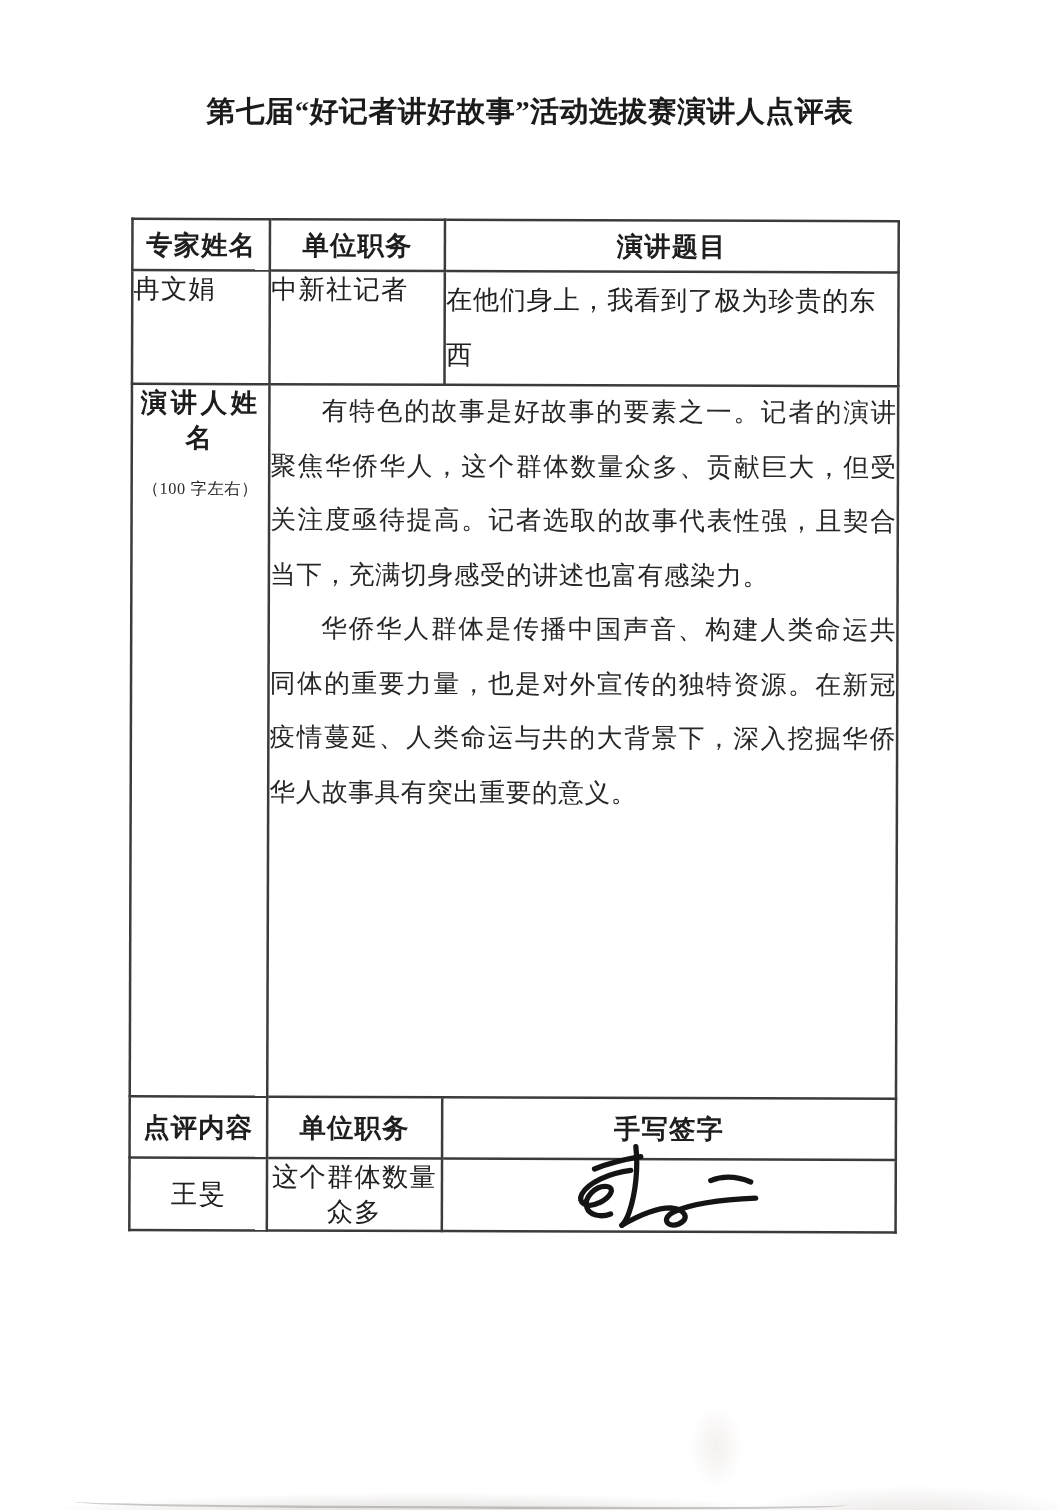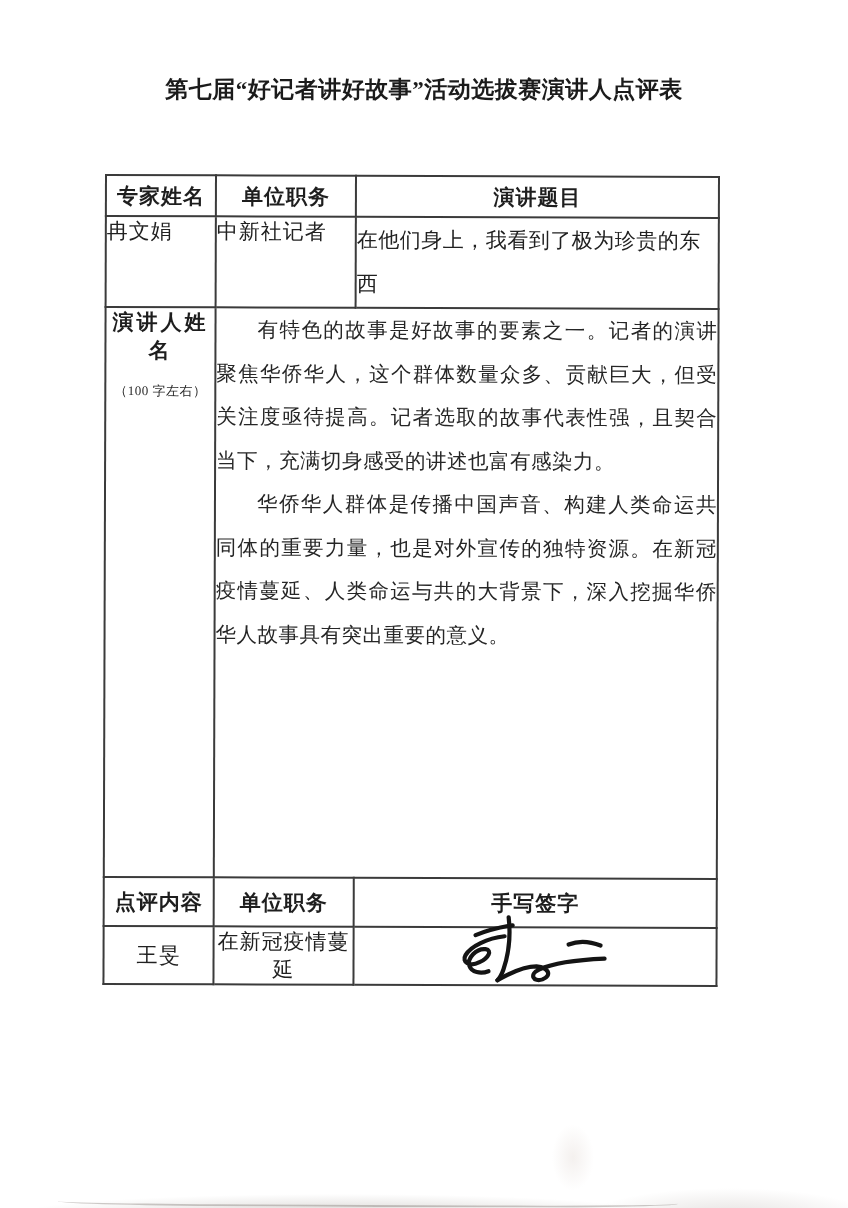--- a/index.html
+++ b/index.html
@@ -160,21 +160,21 @@
           <p>华侨华人群体是传播中国声音、构建人类命运共同体的重要力量，也是对外宣传的独特资源。在新冠疫情蔓延、人类命运与共的大背景下，深入挖掘华侨华人故事具有突出重要的意义。</p>
         </td>
       </tr>
       <tr style="height:49px;">
         <th>点评内容</th>
         <th>单位职务</th>
         <th>手写签字</th>
       </tr>
       <tr style="height:55px;">
         <td class="center-cell">王旻</td>
-        <td class="center-cell">在新冠疫情蔓延</td>
+        <td class="center-cell">这个群体数量众多</td>
         <td class="sig-cell">
           <svg width="180" height="95" viewBox="0 0 180 95" aria-hidden="true">
             <path d="M 33 21 C 45 16, 58 13, 70 11"></path>
             <path d="M 66 3 C 68 20, 66 40, 61 55 C 59 61, 57 64, 55 66"></path>
             <path d="M 62 22 C 45 24, 28 32, 23 41 C 19 48, 27 53, 37 48 C 46 44, 50 36, 43 35 C 34 34, 24 44, 27 52 C 29 58, 38 60, 46 57"></path>
             <path d="M 55 66 C 67 59, 82 52, 94 52 C 106 53, 110 61, 100 65 C 91 68, 86 60, 97 55 C 112 48, 140 45, 162 44"></path>
             <path d="M 126 30 C 136 26, 148 27, 158 31"></path>
           </svg>
         </td>
       </tr>

